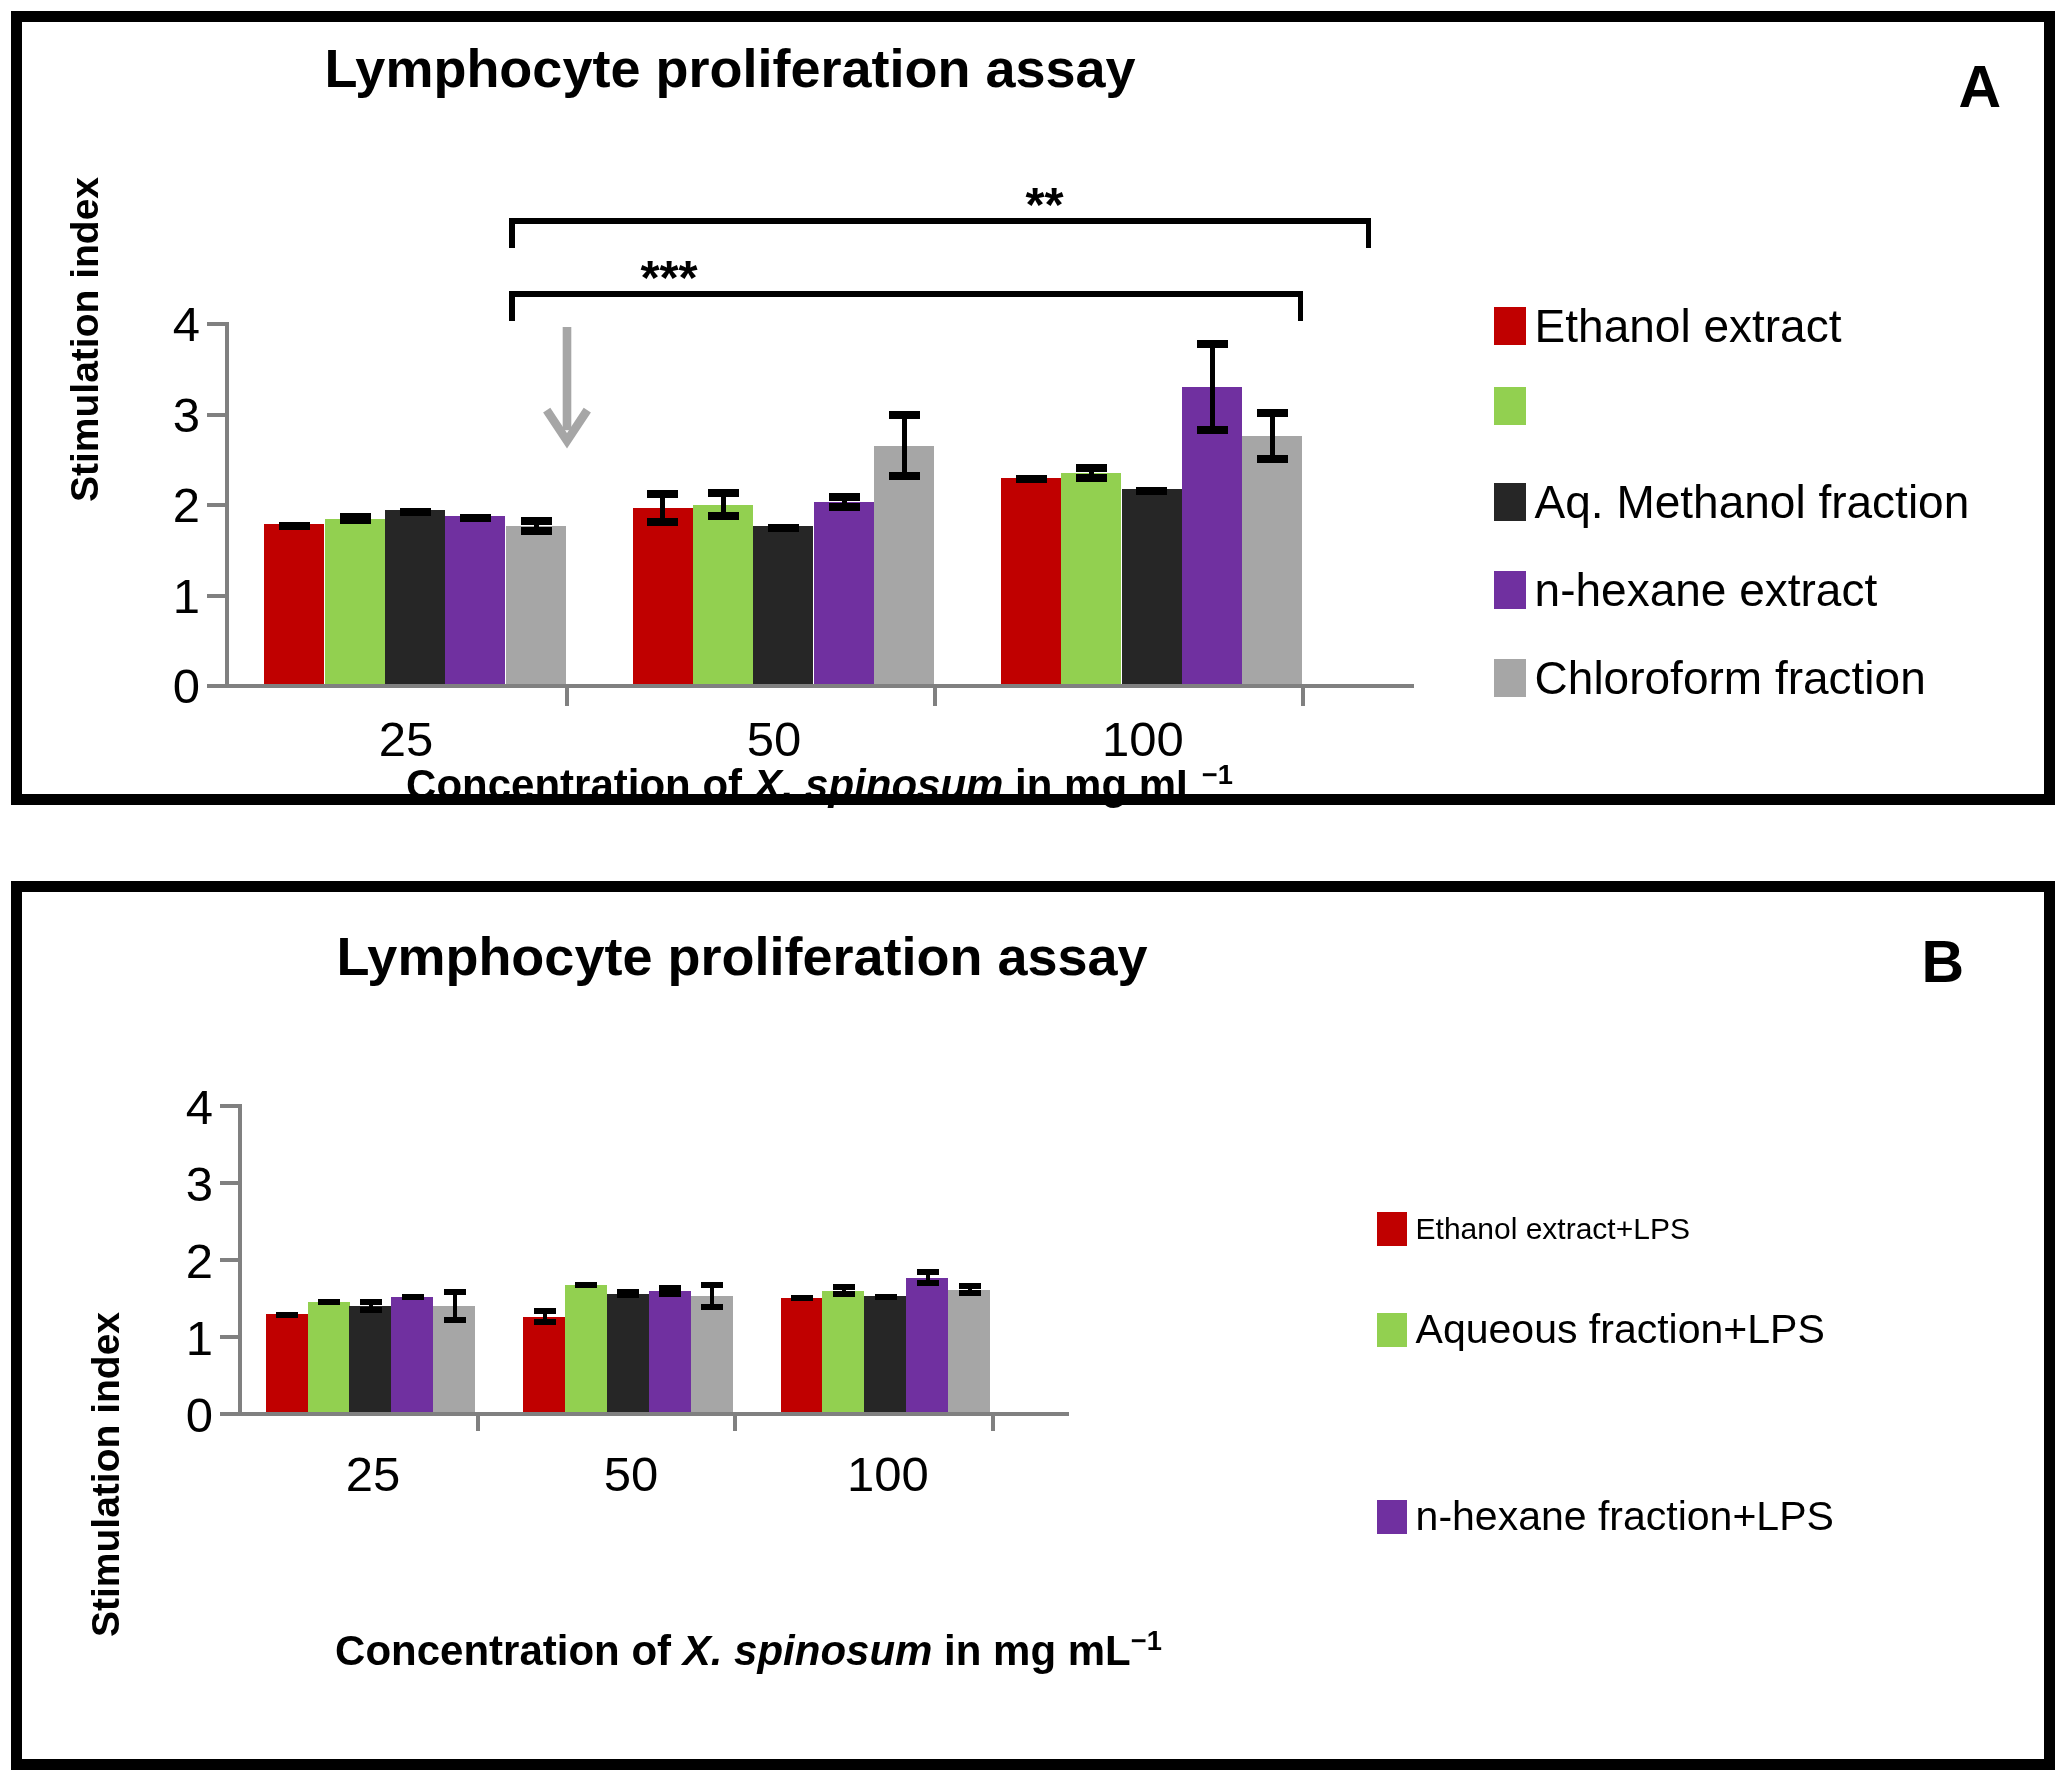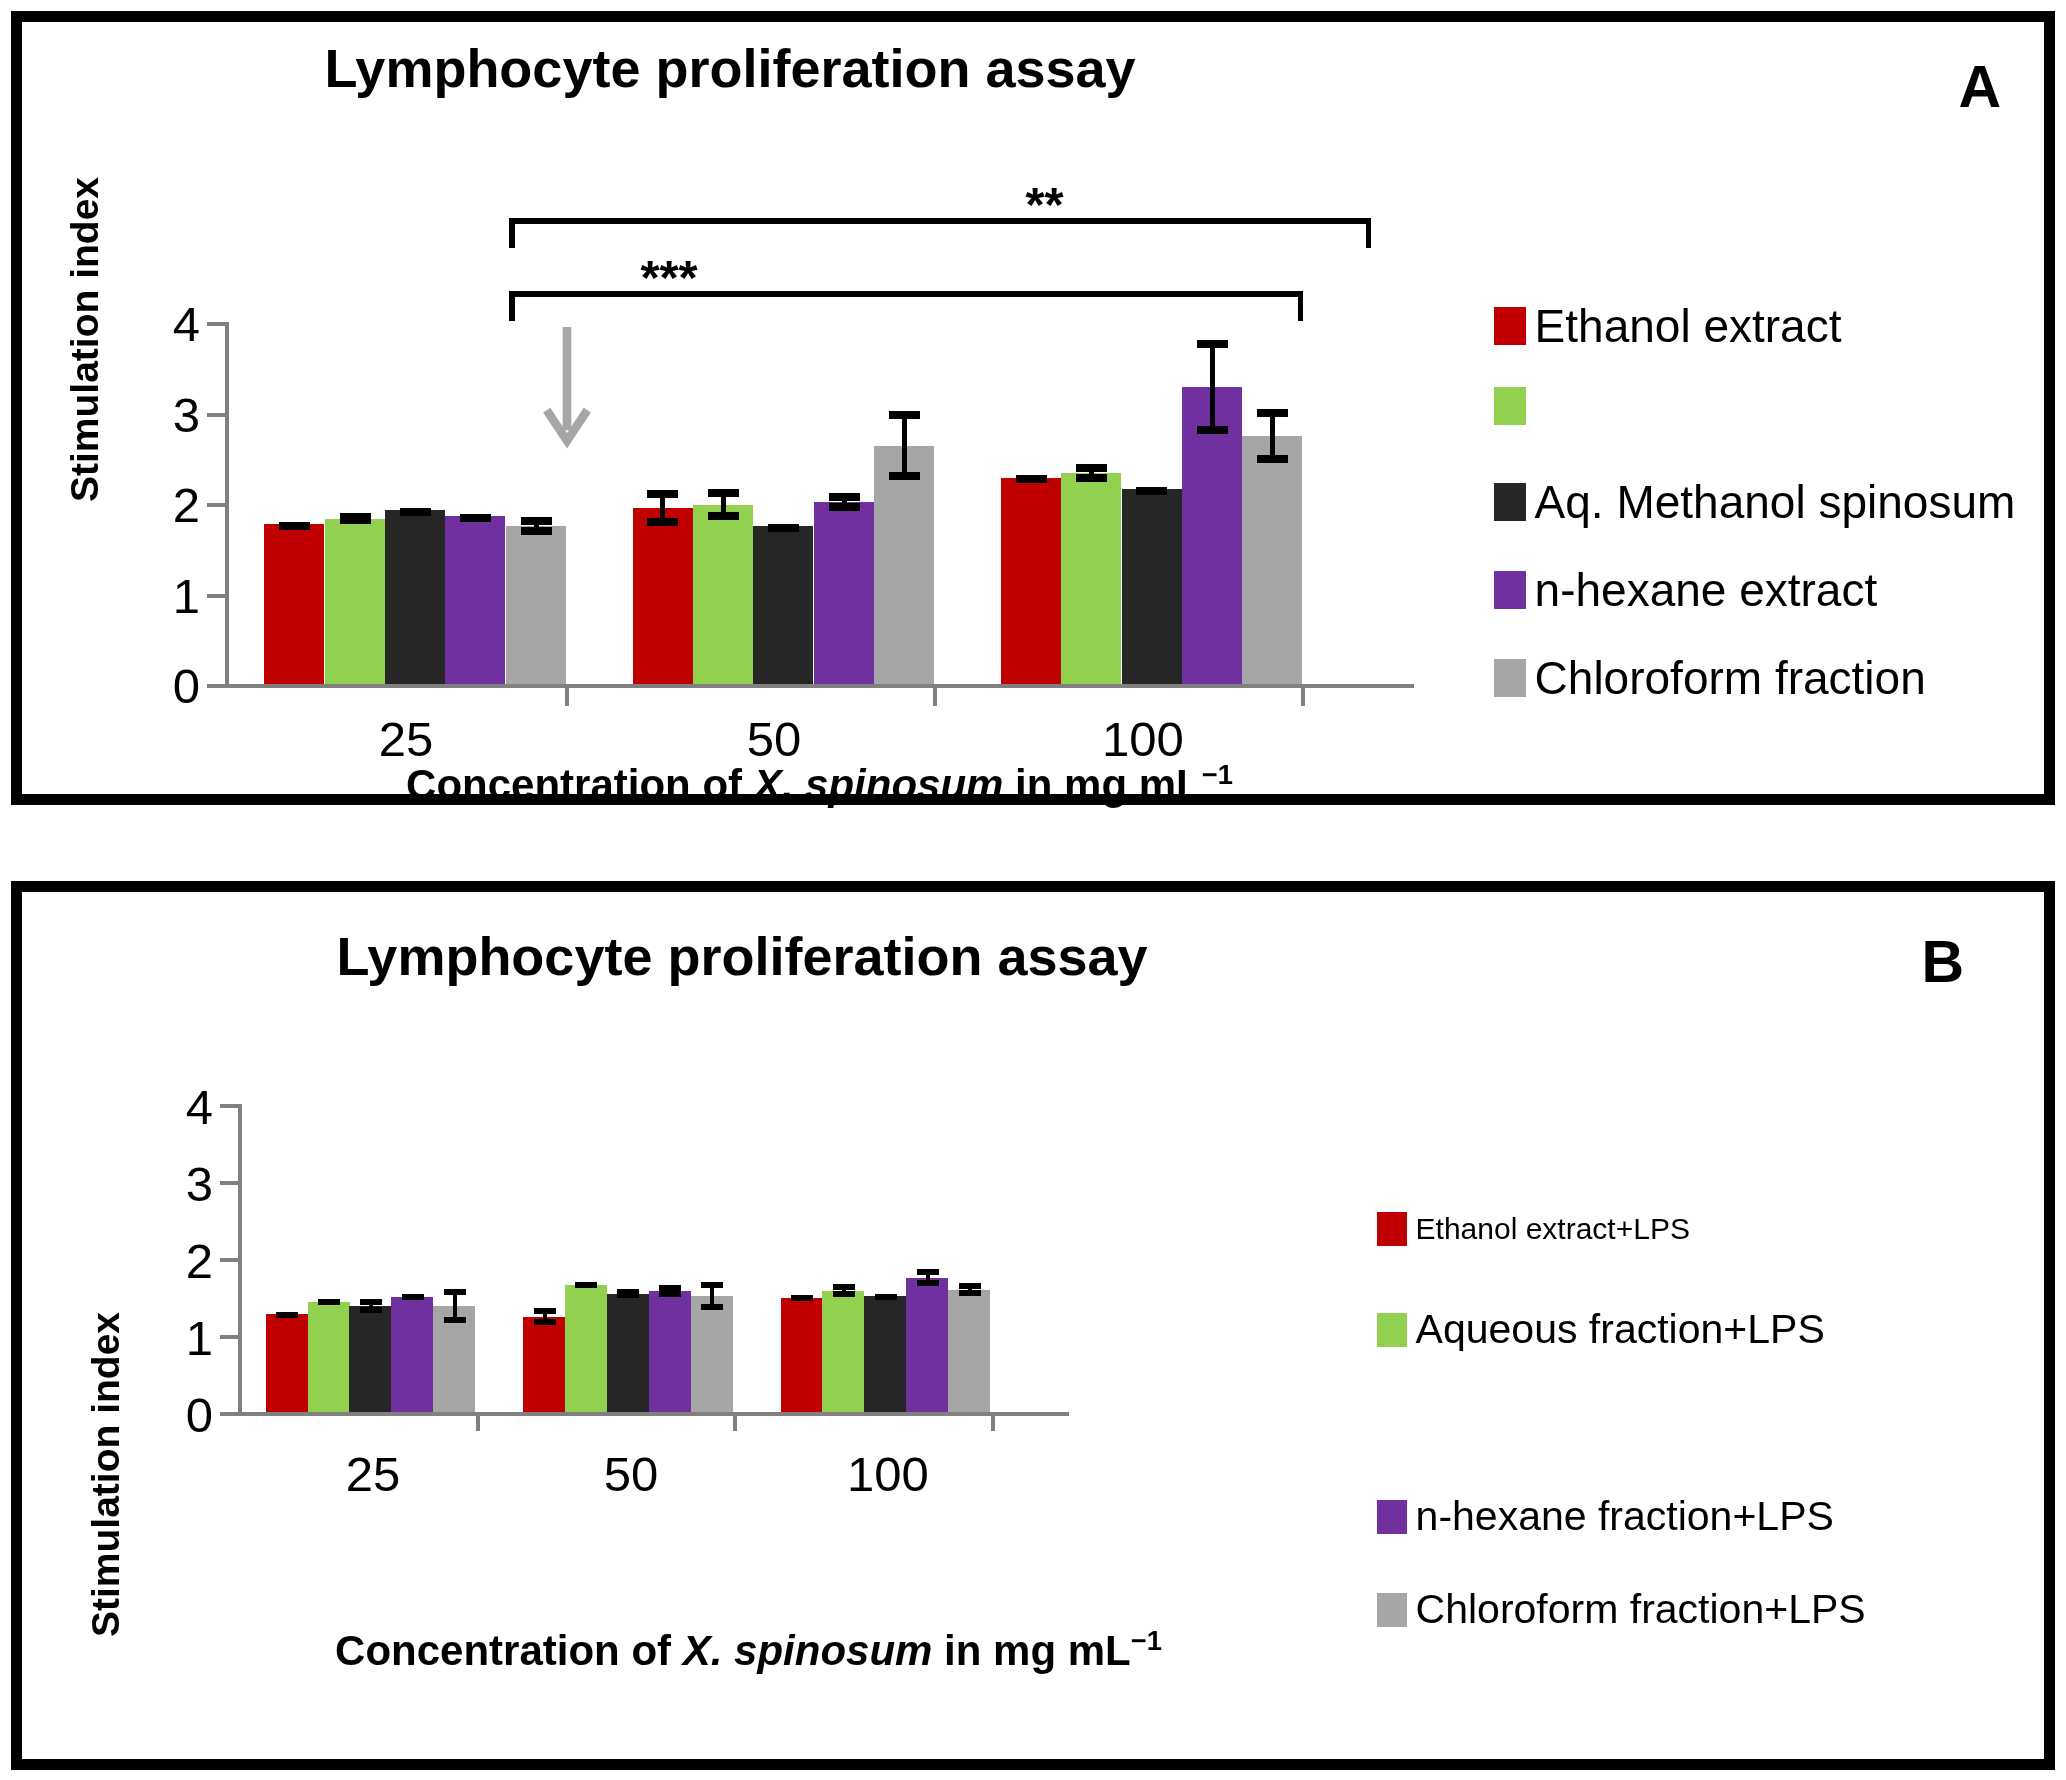--- a/index.html
+++ b/index.html
@@ -211,21 +211,21 @@
       <div class="legend" style="left:1472px;top:277px;width:542px;height:394px;">
         <div class="legend-item" style="top:0px;left:0;">
           <span class="legend-swatch" style="width:32px;height:38px;background:#C00000;"></span>
           <span class="legend-label" style="font-size:46px;">Ethanol extract</span>
         </div>
         <div class="legend-item" style="top:88px;left:0;">
           <span class="legend-swatch" style="width:32px;height:38px;background:#92D050;"></span>
         </div>
         <div class="legend-item" style="top:176px;left:0;">
           <span class="legend-swatch" style="width:32px;height:38px;background:#262626;"></span>
-          <span class="legend-label" style="font-size:46px;">Aq. Methanol spinosum</span>
+          <span class="legend-label" style="font-size:46px;">Aq. Methanol fraction</span>
         </div>
         <div class="legend-item" style="top:264px;left:0;">
           <span class="legend-swatch" style="width:32px;height:38px;background:#7030A0;"></span>
           <span class="legend-label" style="font-size:46px;">n-hexane extract</span>
         </div>
         <div class="legend-item" style="top:352px;left:0;">
           <span class="legend-swatch" style="width:32px;height:38px;background:#A6A6A6;"></span>
           <span class="legend-label" style="font-size:46px;">Chloroform fraction</span>
         </div>
       </div>
@@ -372,23 +372,19 @@
           <span class="legend-label" style="font-size:30px;">Ethanol extract+LPS</span>
         </div>
         <div class="legend-item" style="top:94px;left:0;">
           <span class="legend-swatch" style="width:30px;height:34px;background:#92D050;"></span>
           <span class="legend-label" style="font-size:41px;">Aqueous fraction+LPS</span>
         </div>
         <div class="legend-item" style="top:281px;left:0;">
           <span class="legend-swatch" style="width:30px;height:34px;background:#7030A0;"></span>
           <span class="legend-label" style="font-size:41px;">n-hexane fraction+LPS</span>
         </div>
-        <div class="legend-item" style="top:374px;left:0;">
-          <span class="legend-swatch" style="width:30px;height:34px;background:#A6A6A6;"></span>
-          <span class="legend-label" style="font-size:41px;">Chloroform fraction+LPS</span>
-        </div>
       </div>
 
     </div>
   </div>
 
 </div>
 
 
 </body></html>

